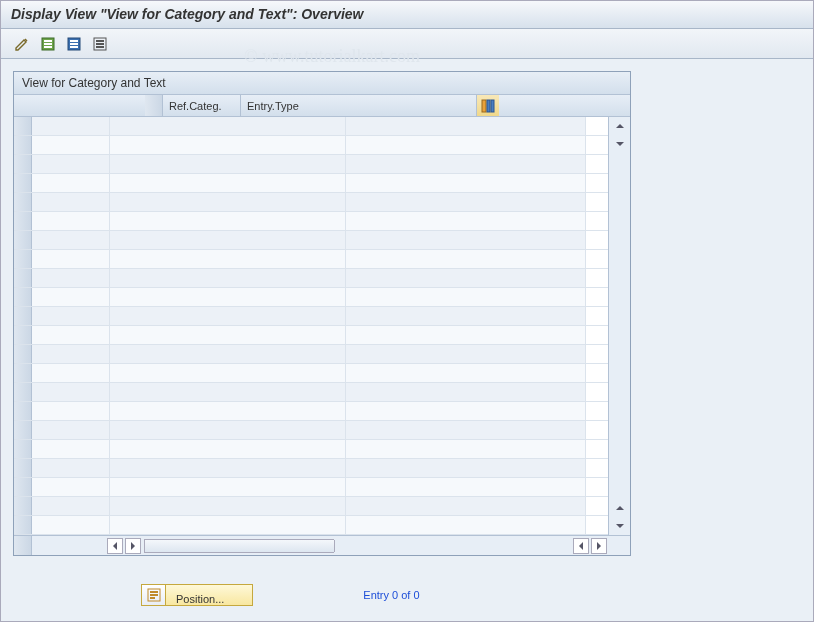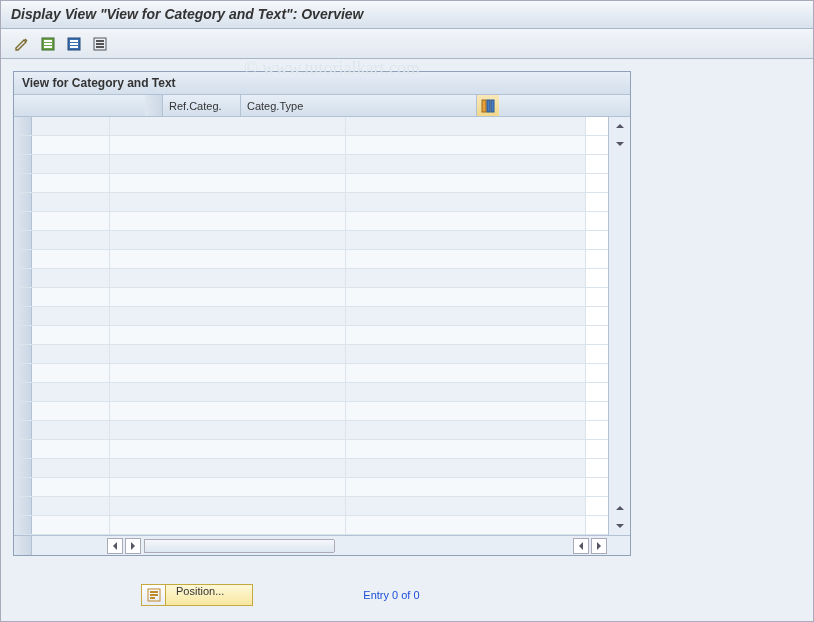--- a/index.html
+++ b/index.html
@@ -53,21 +53,20 @@
       width: 618px;
       border: 1px solid #8ea1b9;
       background: #fff;
     }
     .grid-title {
       background: linear-gradient(#e7eef6, #d3dfec);
       padding: 4px 8px;
       font-size: 12px;
       color: #333;
       border-bottom: 1px solid #b2c1d4;
-      font-weight: bold;
     }
     .grid-header {
       display: flex;
       background: linear-gradient(#e7eef6, #d3dfec);
       border-bottom: 1px solid #b2c1d4;
       height: 22px;
       align-items: stretch;
       justify-content: center;
     }
     .grid-header .rowhandle {
@@ -186,21 +185,21 @@
     .footer {
       background: #eaf0f6;
       height: 52px;
       display: flex;
       align-items: center;
       padding-left: 140px;
       gap: 110px;
     }
     .position-btn {
       display: flex;
-      align-items: flex-start;
+      align-items: flex-end;
       height: 22px;
       background: linear-gradient(#fef8d8,#f8e7a0);
       border: 1px solid #c5a83e;
       cursor: pointer;
       font-size: 11px;
     }
     .position-btn .icon-box {
       width: 24px;
       height: 100%;
       background: linear-gradient(#fff,#e8edf4);
@@ -211,21 +210,21 @@
       padding: 0 28px 0 10px;
       color: #333;
     }
     .entry-text {
       font-size: 11px;
       color: #1d4ed8;
     }
     
     .watermark {
       position: absolute;
-      top: 58px;
+      top: 46px;
       left: 244px;
       color: #dfe6ed;
       font-size: 18px;
       font-family: "Times New Roman", serif;
       pointer-events: none;
     }
   </style>
 </head>
 <body>
 
@@ -267,21 +266,21 @@
 </div>
 
 <div class="watermark">© www.tutorialkart.com</div>
 
 <div class="content">
   <div class="grid-panel">
     <div class="grid-title">View for Category and Text</div>
     <div class="grid-header">
       <div class="rowhandle"></div>
       <div class="col col-1">Ref.Categ.</div>
-      <div class="col col-2">Categ.Type</div>
+      <div class="col col-2">Entry.Type</div>
       <div class="col-config">
         <svg viewBox="0 0 14 14">
             <rect x="1" y="1" width="4" height="12" fill="#e8a13a" stroke="#9a6a1f"></rect>
             <rect x="6" y="1" width="3" height="12" fill="#4a7fc0" stroke="#2a5590"></rect>
             <rect x="10" y="1" width="3" height="12" fill="#4a7fc0" stroke="#2a5590"></rect>
           </svg>
       </div>
     </div>
     <div class="grid-body">
       <div class="grid-rows">

